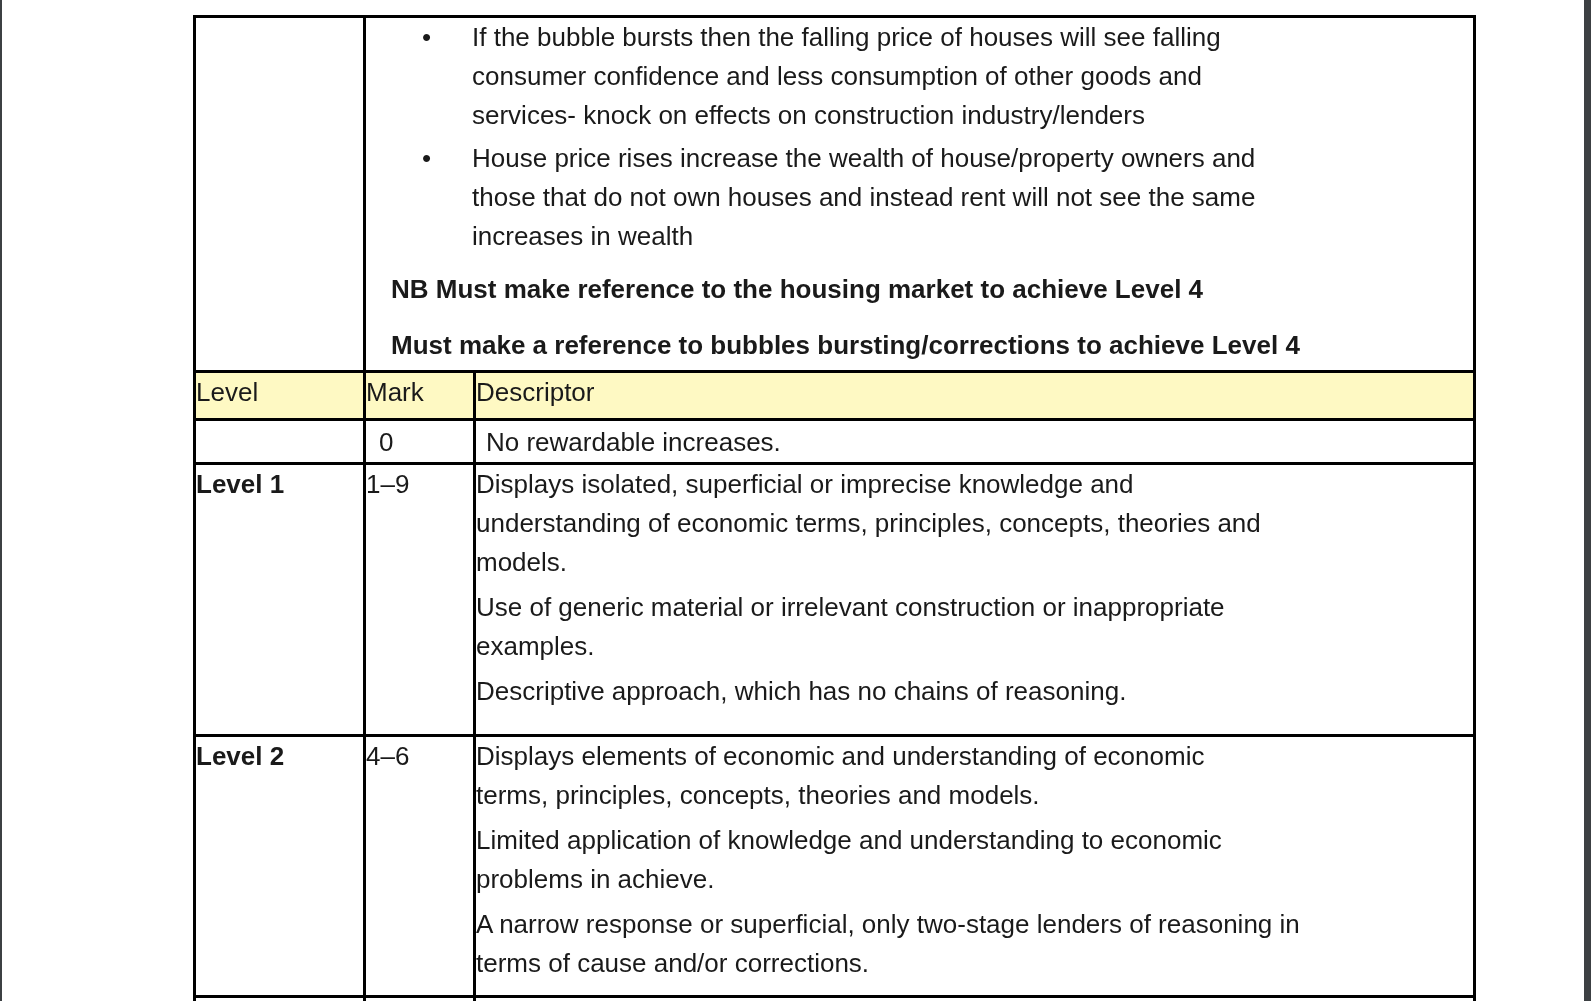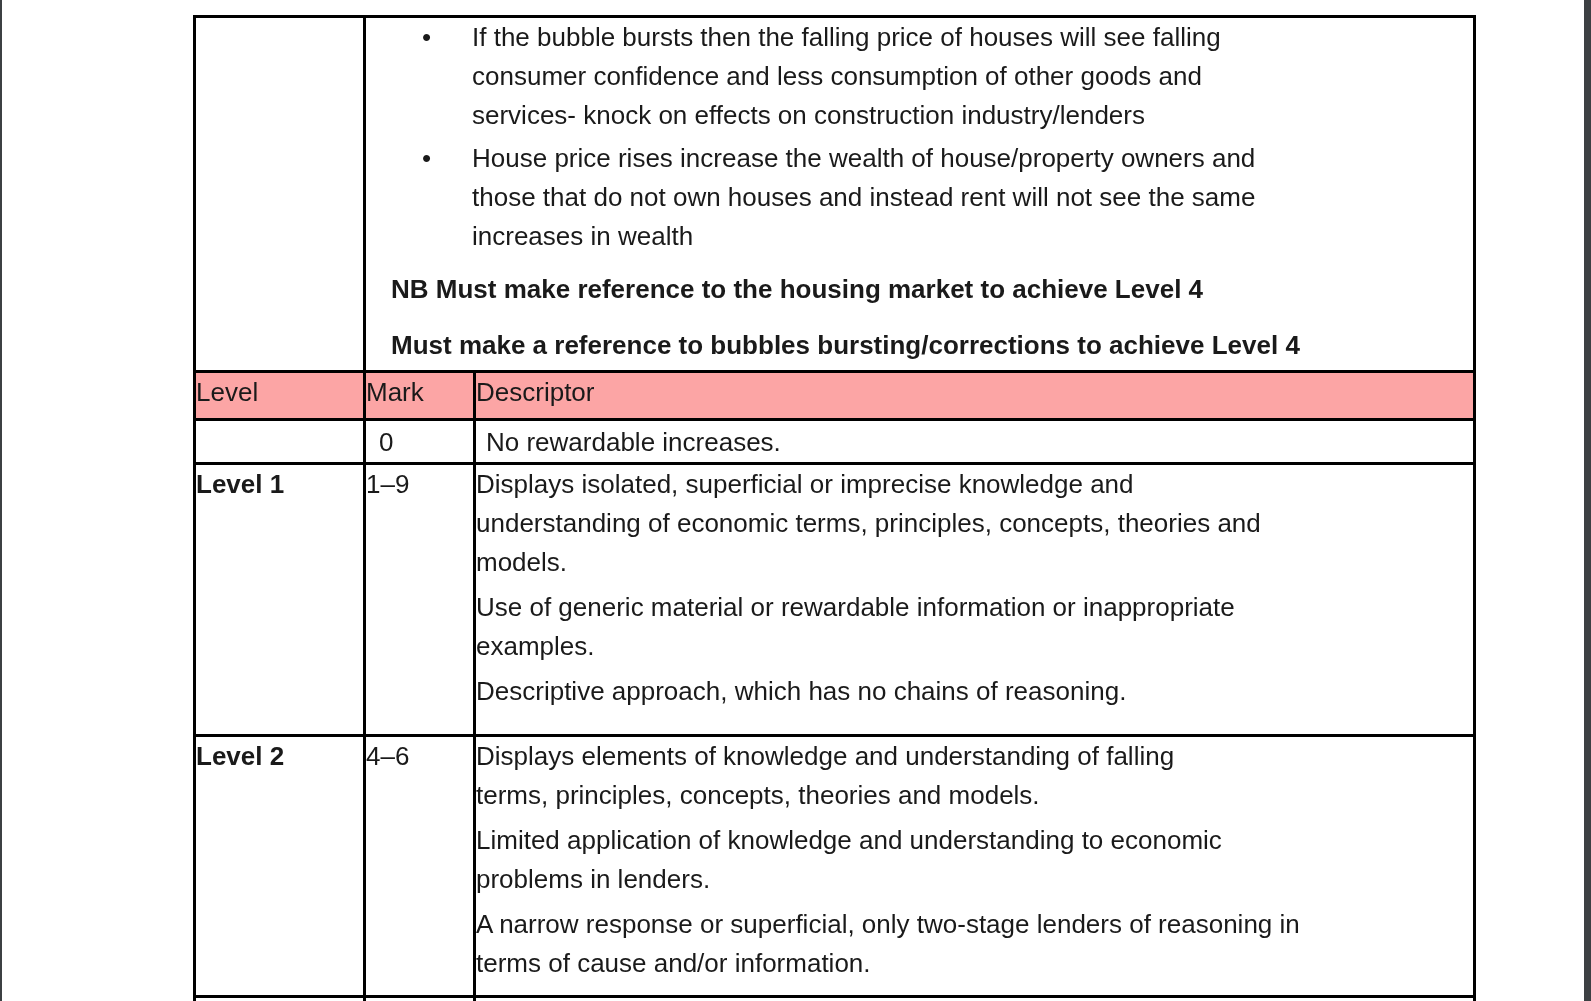--- a/index.html
+++ b/index.html
@@ -52,21 +52,21 @@
   }
   .note {
     font-weight: 700;
     padding-left: 25px;
   }
   .note-first { margin-top: 14px; }
   .note-next  { margin-top: 17px; }
 
   
   tr.header-row td {
-    background: #fca5a5;
+    background: #fef9c3;
     height: 48px;
     font-weight: 400;
   }
   td.h-level { padding: 4px 0 0 14px; }
   td.h-mark { padding: 4px 0 0 12px; margin-left: 18px; }
   td.h-desc { padding: 4px 0 0 10px; }
 
   
   tr.row-zero td { height: 41px; }
   tr.row-zero td.cell-level { padding: 2px 0 0 14px; }
@@ -143,44 +143,44 @@
     <tr class="row-l1">
       <td class="cell-level">Level 1</td>
       <td class="cell-mark">1–9</td>
       <td class="cell-desc">
         <div class="desc-para">
           <div class="ln">Displays isolated, superficial or imprecise knowledge and</div>
           <div class="ln">understanding of economic terms, principles, concepts, theories and</div>
           <div class="ln">models.</div>
         </div>
         <div class="desc-para">
-          <div class="ln">Use of generic material or rewardable information or inappropriate</div>
+          <div class="ln">Use of generic material or irrelevant construction or inappropriate</div>
           <div class="ln">examples.</div>
         </div>
         <div class="desc-para">
           <div class="ln">Descriptive approach, which has no chains of reasoning.</div>
         </div>
       </td>
     </tr>
 
     <tr class="row-l2">
       <td class="cell-level">Level 2</td>
       <td class="cell-mark">4–6</td>
       <td class="cell-desc">
         <div class="desc-para">
-          <div class="ln">Displays elements of knowledge and understanding of falling</div>
+          <div class="ln">Displays elements of economic and understanding of economic</div>
           <div class="ln">terms, principles, concepts, theories and models.</div>
         </div>
         <div class="desc-para">
           <div class="ln">Limited application of knowledge and understanding to economic</div>
-          <div class="ln">problems in lenders.</div>
+          <div class="ln">problems in achieve.</div>
         </div>
         <div class="desc-para">
           <div class="ln">A narrow response or superficial, only two-stage lenders of reasoning in</div>
-          <div class="ln">terms of cause and/or information.</div>
+          <div class="ln">terms of cause and/or corrections.</div>
         </div>
       </td>
     </tr>
 
     <tr class="row-partial">
       <td></td>
       <td></td>
       <td></td>
     </tr>
   </tbody>

